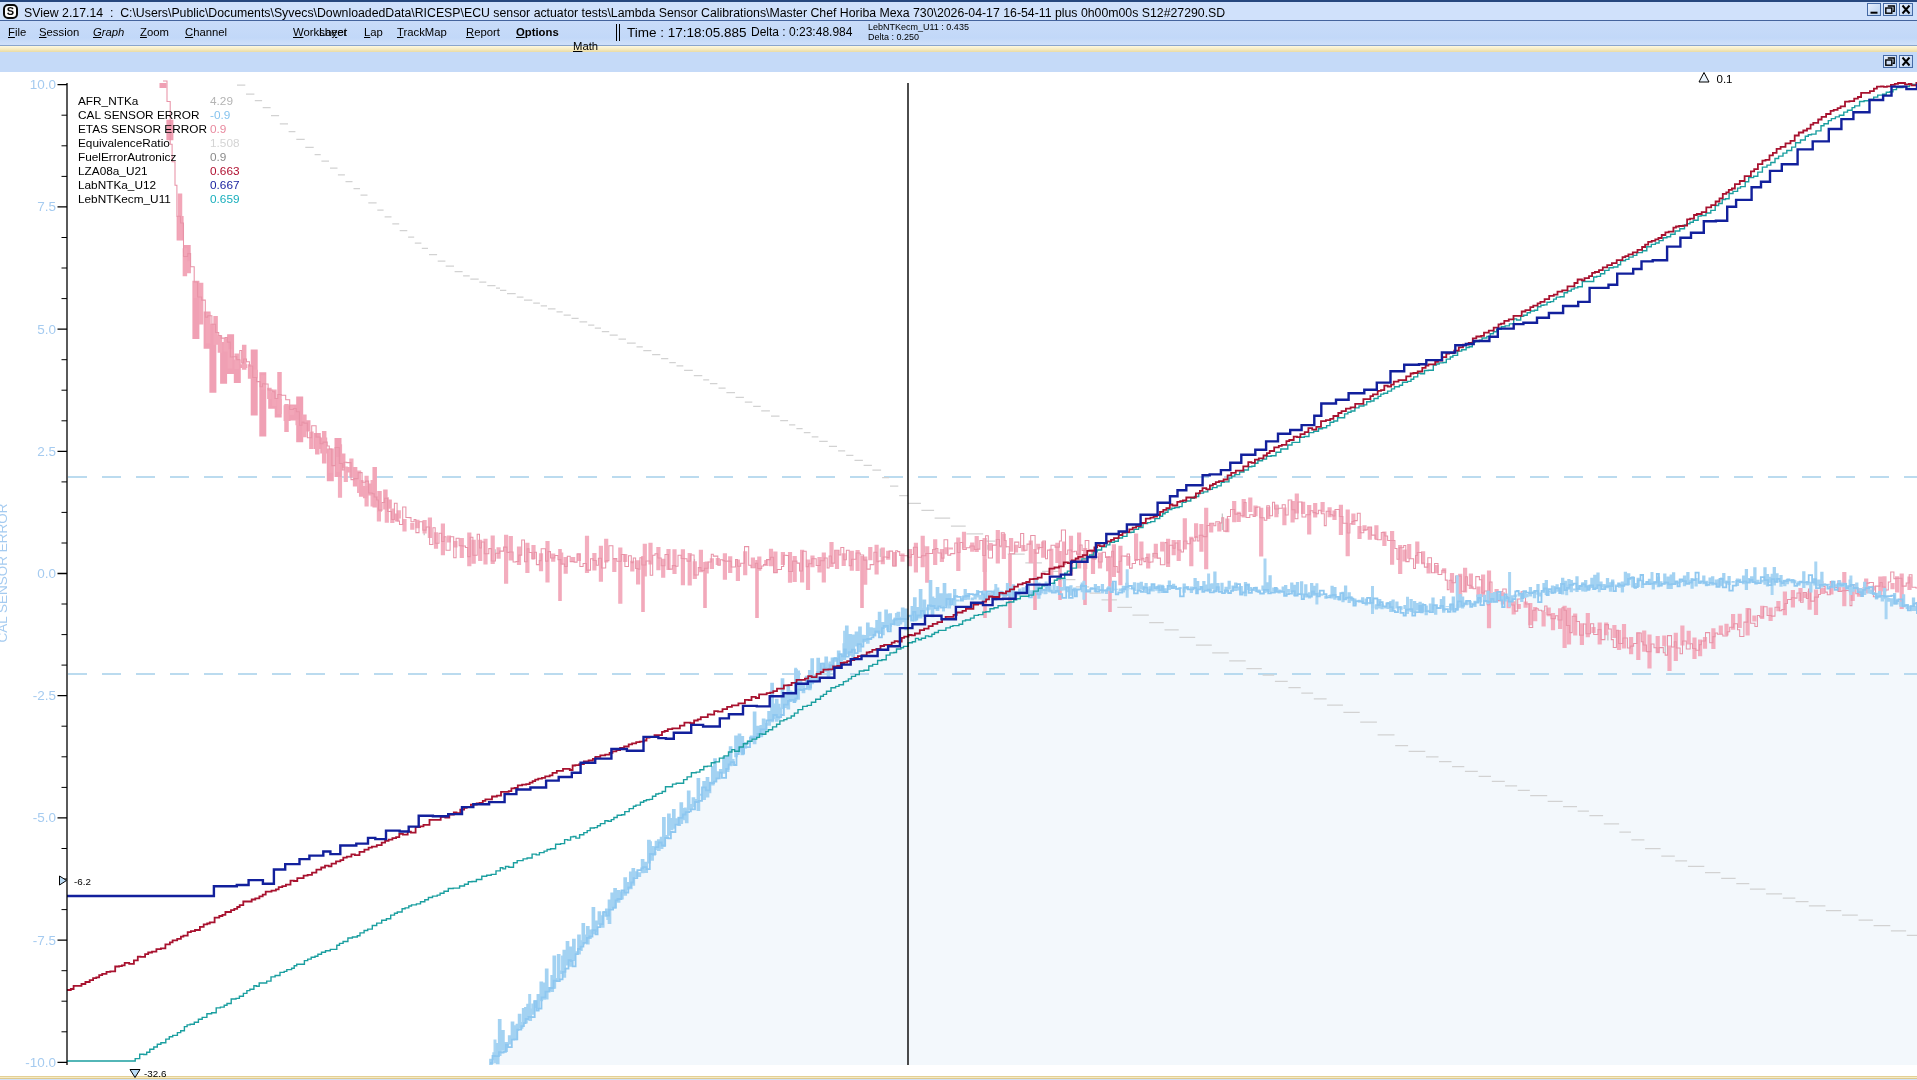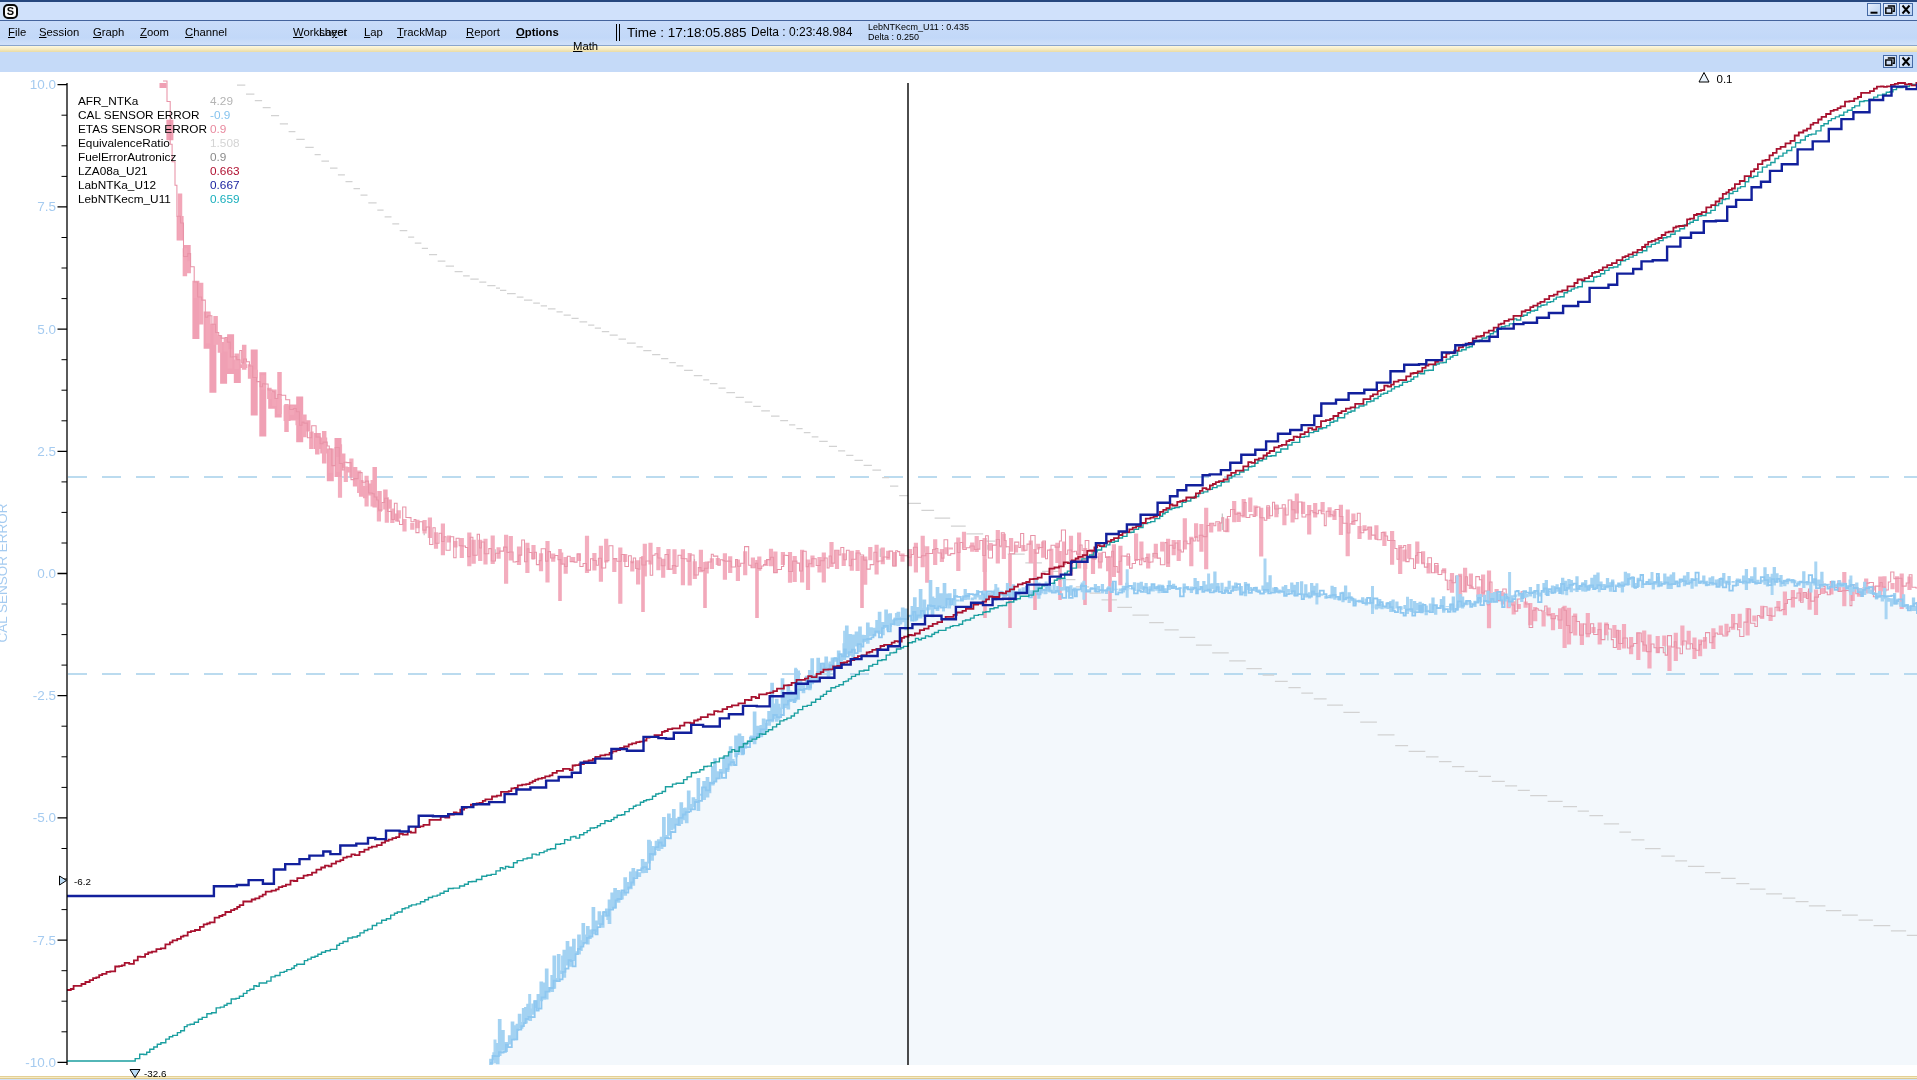--- a/index.html
+++ b/index.html
@@ -20,20 +20,21 @@
 .wbtn{position:absolute;width:14px;height:13px;box-sizing:border-box;
  border:1px solid #456aa5;background:linear-gradient(135deg,#e7effc,#b9d2f2);
  color:#000;text-align:center;}
 .wbtn svg{display:block;margin:0 auto;}
 svg text{font-family:"Liberation Sans",sans-serif;}
 .axl{font-size:13.5px;fill:#a5cbf0;}
 .leg{font-size:11.8px;fill:#000;}
 </style></head><body>
 <div id="titlebar">
  <div id="slogo">S</div>
+ <div class="tx">SView 2.17.14&nbsp;&nbsp;:&nbsp;&nbsp;C:\Users\Public\Documents\Syvecs\DownloadedData\RICESP\ECU sensor actuator tests\Lambda Sensor Calibrations\Master Chef Horiba Mexa 730\2026-04-17 16-54-11 plus 0h00m00s S12#27290.SD</div>
 </div>
 <div id="menubar"></div>
 <div id="ybandtop"></div>
 <div id="strip2"></div>
 <div id="ybandbot"></div>
 <div id="stripbot"></div>
 <svg id="gfx" width="1917" height="1080" viewBox="0 0 1917 1080" style="position:absolute;left:0;top:0">
 <path d="M490 1065L490 1063L498 1053.8L506 1044.6L514 1034.8L522 1024.4L530 1014L538 1004.4L546 994.8L554 984.4L562 973.2L570 962L578 951.2L586 940.4L594 930L602 920L610 910L618 900L626 890L634 879.6L642 868.8L650 858L658 847.6L666 837.2L674 827.2L682 817.6L690 808L698 798.8L706 789.6L714 780.4L722 771.2L730 762L738 753.2L746 744.4L754 736L762 728L770 720L778 712L786 704L794 696.4L802 689.2L810 682L818 674.8L826 667.6L834 661.2L842 655.6L850 650L858 644.4L866 638.8L874 633.8L882 629.4L890 625L898 621.4L906 617.8L914 614.4L922 611.2L930 608L938 605.6L946 603.2L954 601.2L962 599.6L970 598L978 596.8L986 595.6L994 594.6L1002 593.8L1010 593L1018 592.5L1026 591.9L1034 591.4L1042 591L1050 590.8L1058 590.5L1066 590.4L1074 590.1L1082 590L1090 589.8L1098 589.6L1106 589.5L1114 589.3L1122 589.2L1130 589L1138 588.8L1146 588.7L1154 588.5L1162 588.4L1170 588.2L1178 588L1186 588.1L1194 588.3L1202 588.4L1210 588.6L1218 588.8L1226 588.9L1234 589.2L1242 589.5L1250 589.8L1258 590.1L1266 590.4L1274 590.8L1282 591.2L1290 592L1298 592.8L1306 593.6L1314 594.4L1322 595.2L1330 596L1338 597.6L1346 599.2L1354 600.8L1362 602.4L1370 604L1378 605.6L1386 607.2L1394 608.3L1402 608.8L1410 609.3L1418 609.9L1426 609.2L1434 608.1L1442 607.1L1450 606L1458 604.9L1466 603.9L1474 602.8L1482 601.7L1490 600.5L1498 599.3L1506 598.1L1514 596.9L1522 595.7L1530 594.5L1538 593.3L1546 592.1L1554 590.9L1562 589.8L1570 589L1578 588.2L1586 587.4L1594 586.6L1602 585.9L1610 585.4L1618 584.9L1626 584.4L1634 584L1642 583.5L1650 583L1658 582.8L1666 582.7L1674 582.5L1682 582.4L1690 582.2L1698 582L1706 582L1714 582L1722 582L1730 582L1738 582L1746 582L1754 582.1L1762 582.2L1770 582.4L1778 582.6L1786 582.7L1794 582.9L1802 583.1L1810 583.7L1818 584.2L1826 584.7L1834 585.6L1842 586.8L1850 588L1858 589.6L1866 591.2L1874 593.6L1882 596.8L1890 600L1898 603.2L1906 606.3L1914 609L1917 610L1917 1065Z" fill="#f3f8fc" stroke="none"></path>
 <path d="M68 477H1917" stroke="#a5cfea" stroke-width="1.5" stroke-dasharray="19 15" fill="none"></path>
 <path d="M68 674H1917" stroke="#a5cfea" stroke-width="1.5" stroke-dasharray="19 15" fill="none"></path>
@@ -86,21 +87,21 @@
 <text x="1716.5" y="82.5" font-size="11.5" fill="#000">0.1</text>
 <path d="M59.5 876 L66.5 880.5 L59.5 885 Z" fill="#bcdcf6" stroke="#000" stroke-width="1"></path>
 <text x="74" y="884.5" font-size="9.8" fill="#000">-6.2</text>
 <path d="M130 1069.5 L140 1069.5 L135 1077.5 Z" fill="#bcdcf6" stroke="#000" stroke-width="1"></path>
 <text x="144" y="1077" font-size="9.8" fill="#000">-32.6</text>
 </g>
 </svg>
 <div id="menuitems"></div>
 <div class="mi" style="left:8px;top:26px;"><u>F</u>ile</div>
 <div class="mi" style="left:39px;top:26px;"><u>S</u>ession</div>
-<div class="mi" style="left:93px;top:26px;"><u>G</u>raph</div>
+<div class="mi" style="left:93px;top:26px;font-style:italic;"><u>G</u>raph</div>
 <div class="mi" style="left:140px;top:26px;"><u>Z</u>oom</div>
 <div class="mi" style="left:185px;top:26px;"><u>C</u>hannel</div>
 <div class="mi" style="left:245px;top:26px;margin-left:48px;"><u>W</u>orksheet</div>
 <div class="mi" style="left:319px;top:26px;">La<u>y</u>er</div>
 <div class="mi" style="left:364px;top:26px;text-align:right;"><u>L</u>ap</div>
 <div class="mi" style="left:397px;top:26px;"><u>T</u>rackMap</div>
 <div class="mi" style="left:466px;top:26px;"><u>R</u>eport</div>
 <div class="mi" style="left:516px;top:26px;font-weight:bold;"><u>O</u>ptions</div>
 <div class="mi" style="left:573px;top:26px;margin-top:14px;"><u>M</u>ath</div>
 <div class="mi" style="left:615.5px;top:24px;width:2.5px;height:17px;border-left:1.6px solid #000;border-right:1.6px solid #000;box-sizing:content-box;"></div>

